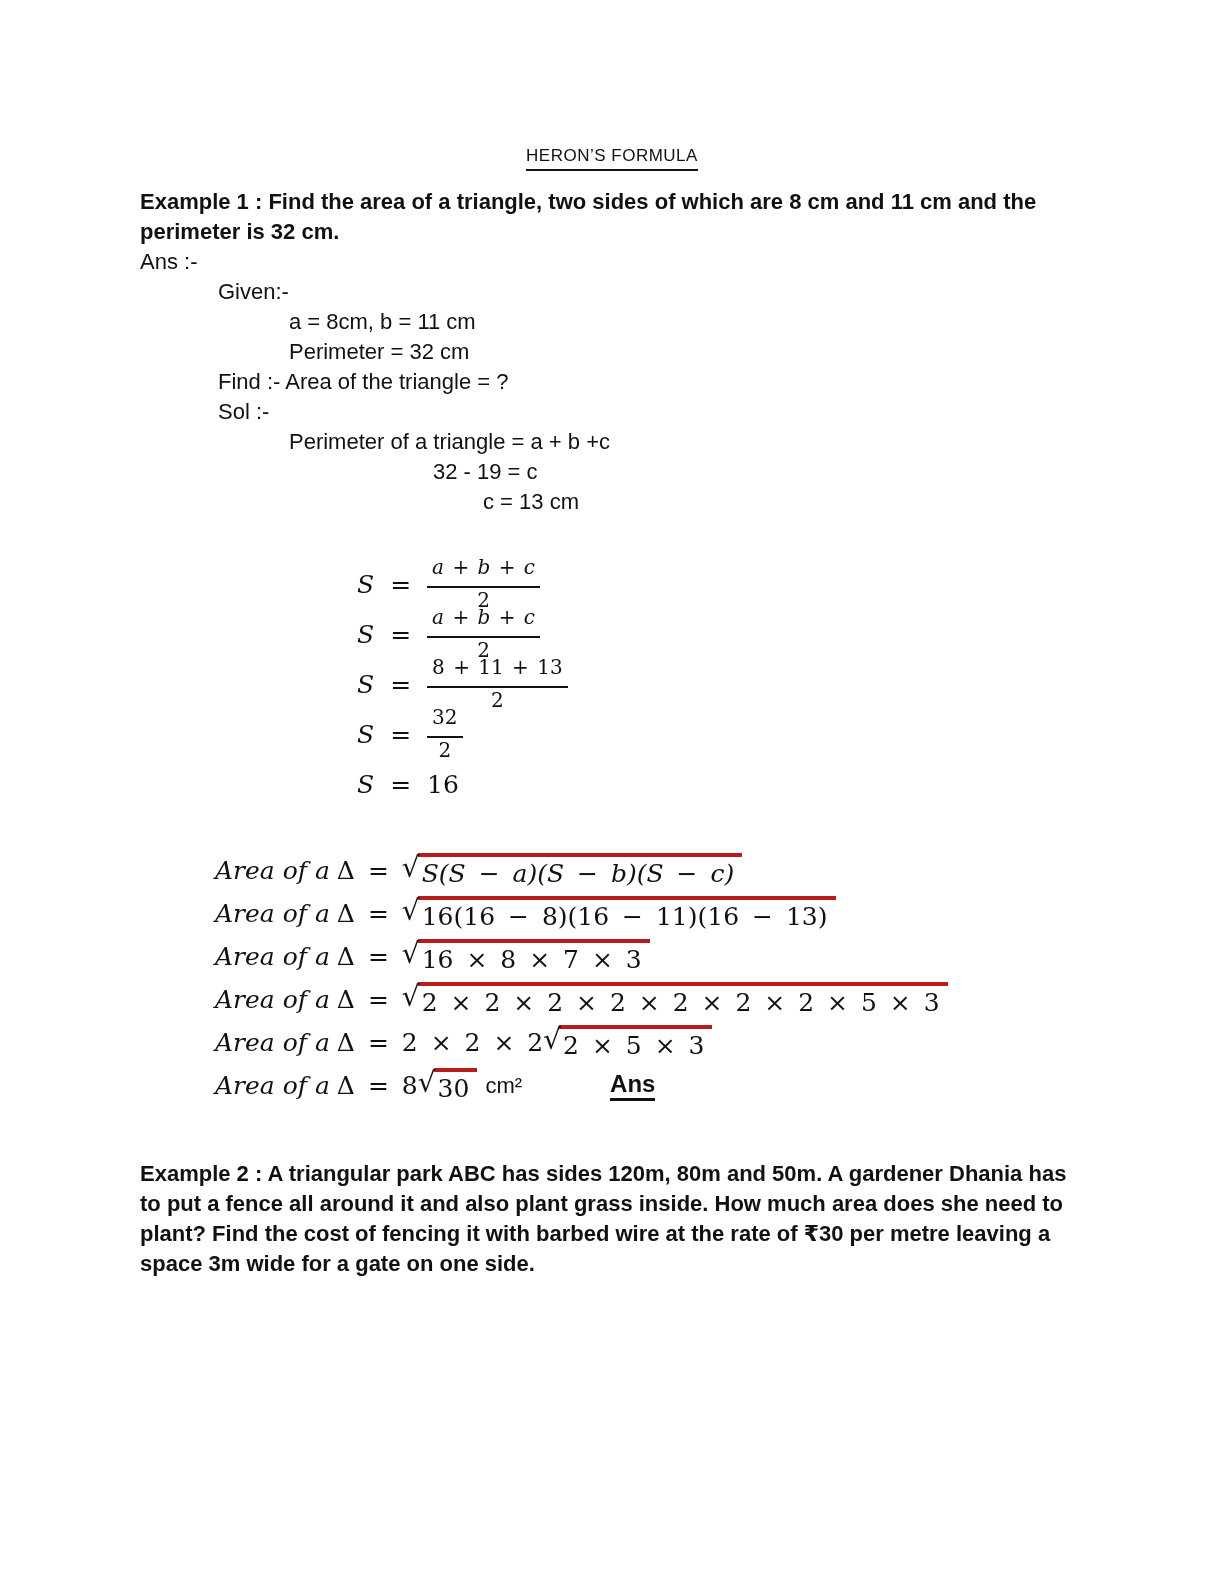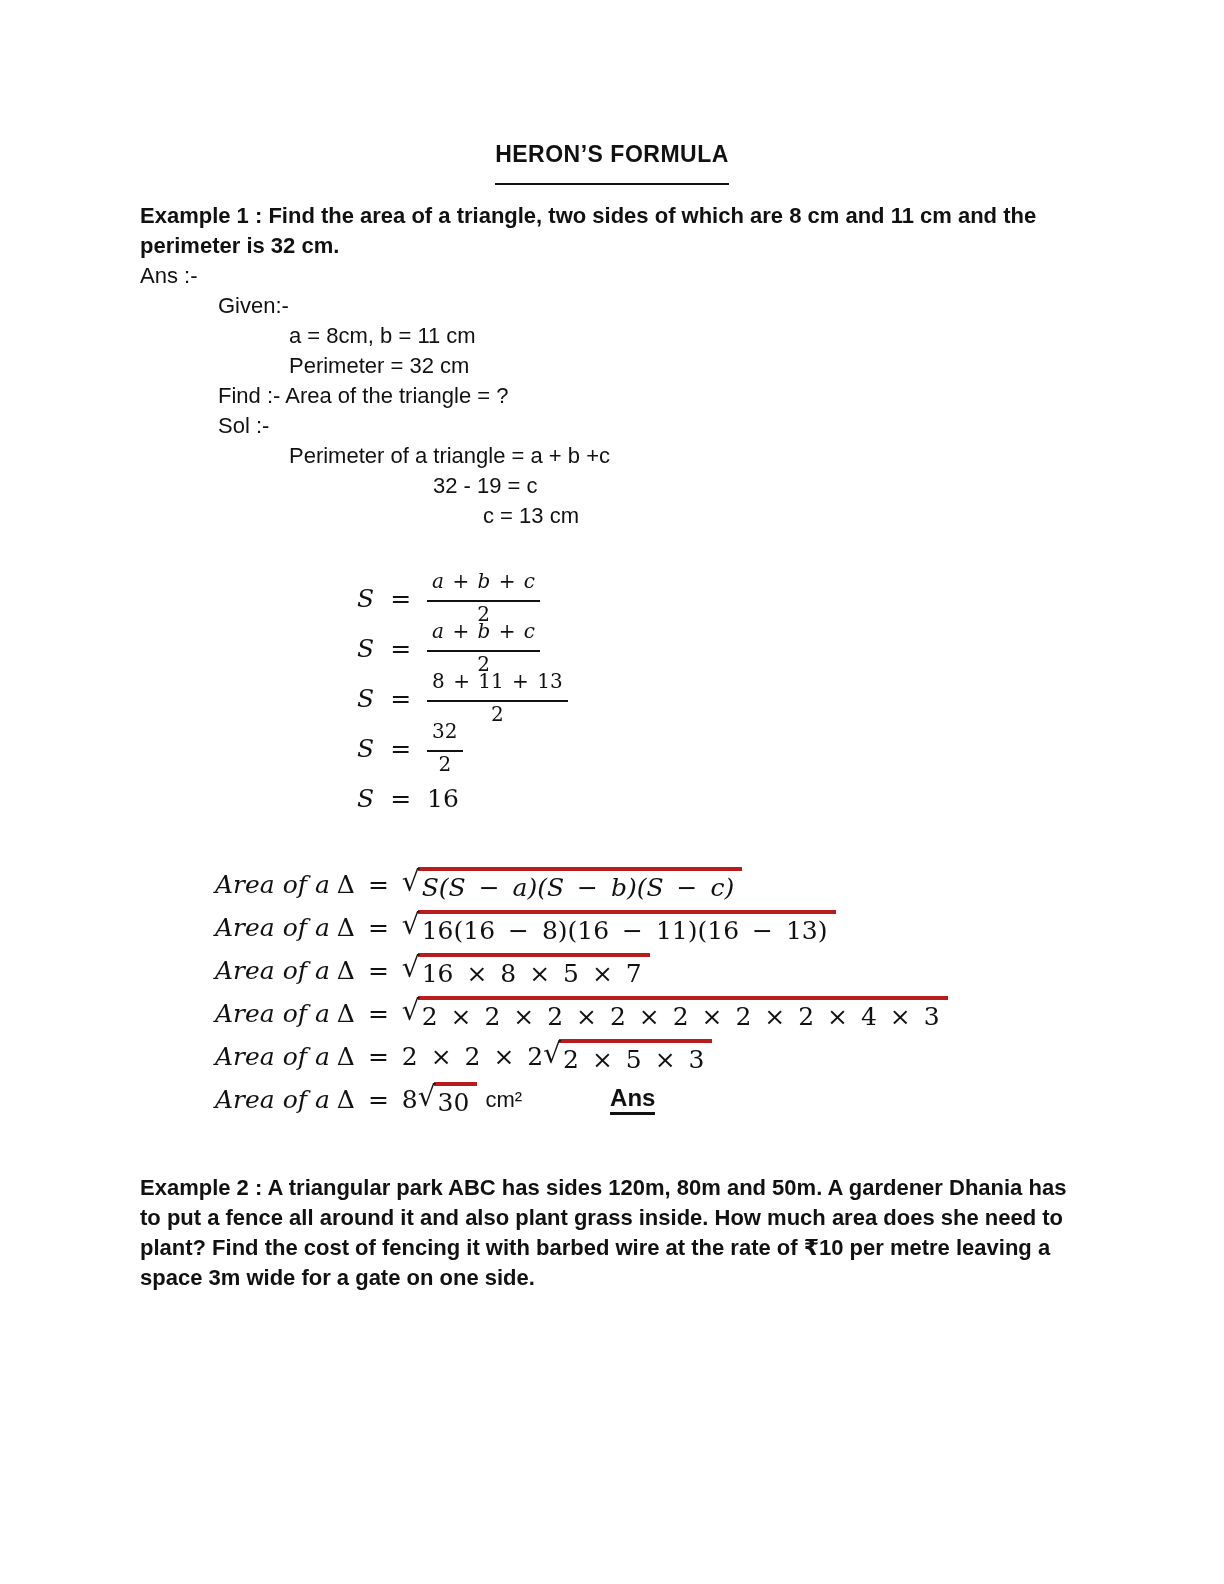--- a/index.html
+++ b/index.html
@@ -8,25 +8,25 @@
     width:1224px; height:1584px;
     background:#ffffff;
     color:#111111;
     font-family:"Liberation Sans","DejaVu Sans",sans-serif;
     font-size:22px;
     overflow:hidden;
   }
   .title-wrap { padding-top:141px; text-align:center; }
   .title {
     display:inline-block;
-    font-weight:bold;
-    font-size:23px;
+    font-weight:normal;
+    font-size:17px;
     letter-spacing:0.5px;
     border-bottom:2.5px solid #111;
-    padding-bottom:15px;
+    padding-bottom:3px;
   }
   .bold { font-weight:bold; }
   .line { line-height:30px; white-space:nowrap; }
   .ex1 { margin-top:16px; margin-left:140px; margin-right:100px; }
   .ml-0   { margin-left:140px; }
   .ml-1   { margin-left:218px; }
   .ml-2   { margin-left:289px; }
   .step-0 { margin-left:475px; }
   .step-1 { margin-left:433px; }
   .step-2 { margin-left:483px; }
@@ -156,32 +156,32 @@
       </span>
     </div>
 
     <div class="a-row">
       <span class="it">Area of a</span>
       <span class="delta">Δ</span>
       <span class="eq">=</span>
       <span class="pre"></span>
       <span class="sqrt">
         <span class="rad-sign">√</span>
-        <span class="radicand">16 × 8 × 5 × 7</span>
-      </span>
-    </div>
-
-    <div class="a-row">
-      <span class="it">Area of a</span>
-      <span class="delta">Δ</span>
-      <span class="eq">=</span>
-      <span class="pre"></span>
-      <span class="sqrt">
-        <span class="rad-sign">√</span>
-        <span class="radicand">2 × 2 × 2 × 2 × 2 × 2 × 2 × 4 × 3</span>
+        <span class="radicand">16 × 8 × 7 × 3</span>
+      </span>
+    </div>
+
+    <div class="a-row">
+      <span class="it">Area of a</span>
+      <span class="delta">Δ</span>
+      <span class="eq">=</span>
+      <span class="pre"></span>
+      <span class="sqrt">
+        <span class="rad-sign">√</span>
+        <span class="radicand">2 × 2 × 2 × 2 × 2 × 2 × 2 × 5 × 3</span>
       </span>
     </div>
 
     <div class="a-row">
       <span class="it">Area of a</span>
       <span class="delta">Δ</span>
       <span class="eq">=</span>
       <span class="pre">2 × 2 × 2</span>
       <span class="sqrt">
         <span class="rad-sign">√</span>
@@ -199,17 +199,17 @@
         <span class="radicand">30</span>
       </span>
       <span class="unit">cm²</span>
       <span class="ans-label">Ans</span>
     </div>
   </div>
 
   <div class="ex2 bold">
     <div class="line">Example 2 : A triangular park ABC has sides 120m, 80m and 50m. A gardener Dhania has</div>
     <div class="line">to put a fence all around it and also plant grass inside. How much area does she need to</div>
-    <div class="line">plant? Find the cost of fencing it with barbed wire at the rate of ₹10 per metre leaving a</div>
+    <div class="line">plant? Find the cost of fencing it with barbed wire at the rate of ₹30 per metre leaving a</div>
     <div class="line">space 3m wide for a gate on one side.</div>
   </div>
 
 </div>
 
 </body></html>

